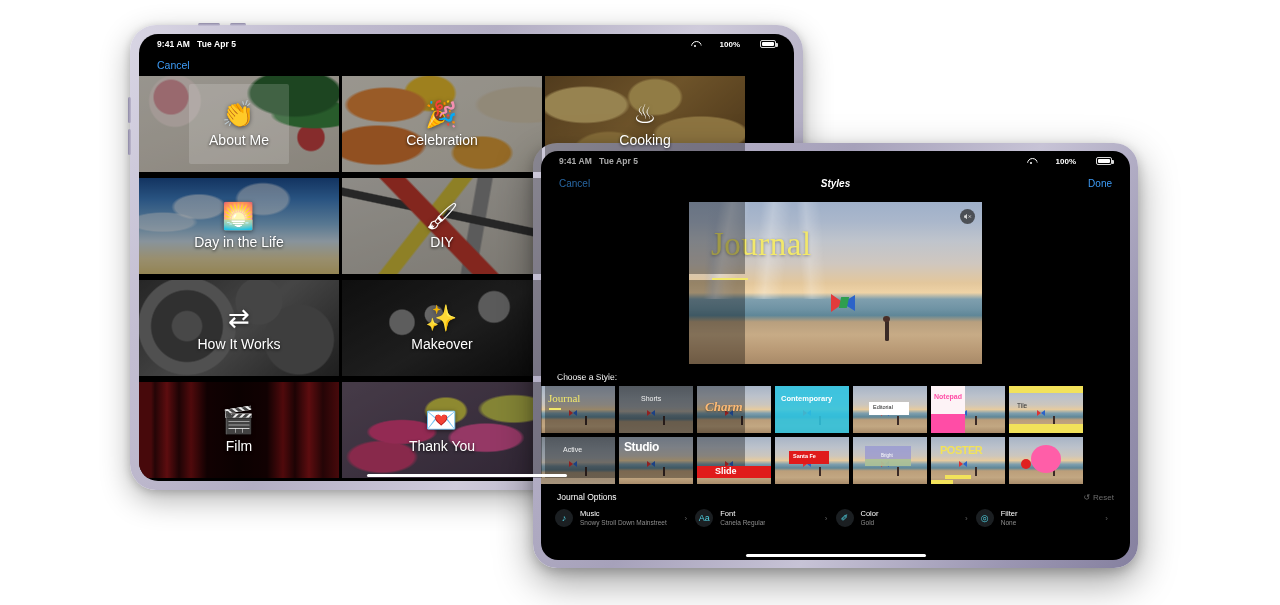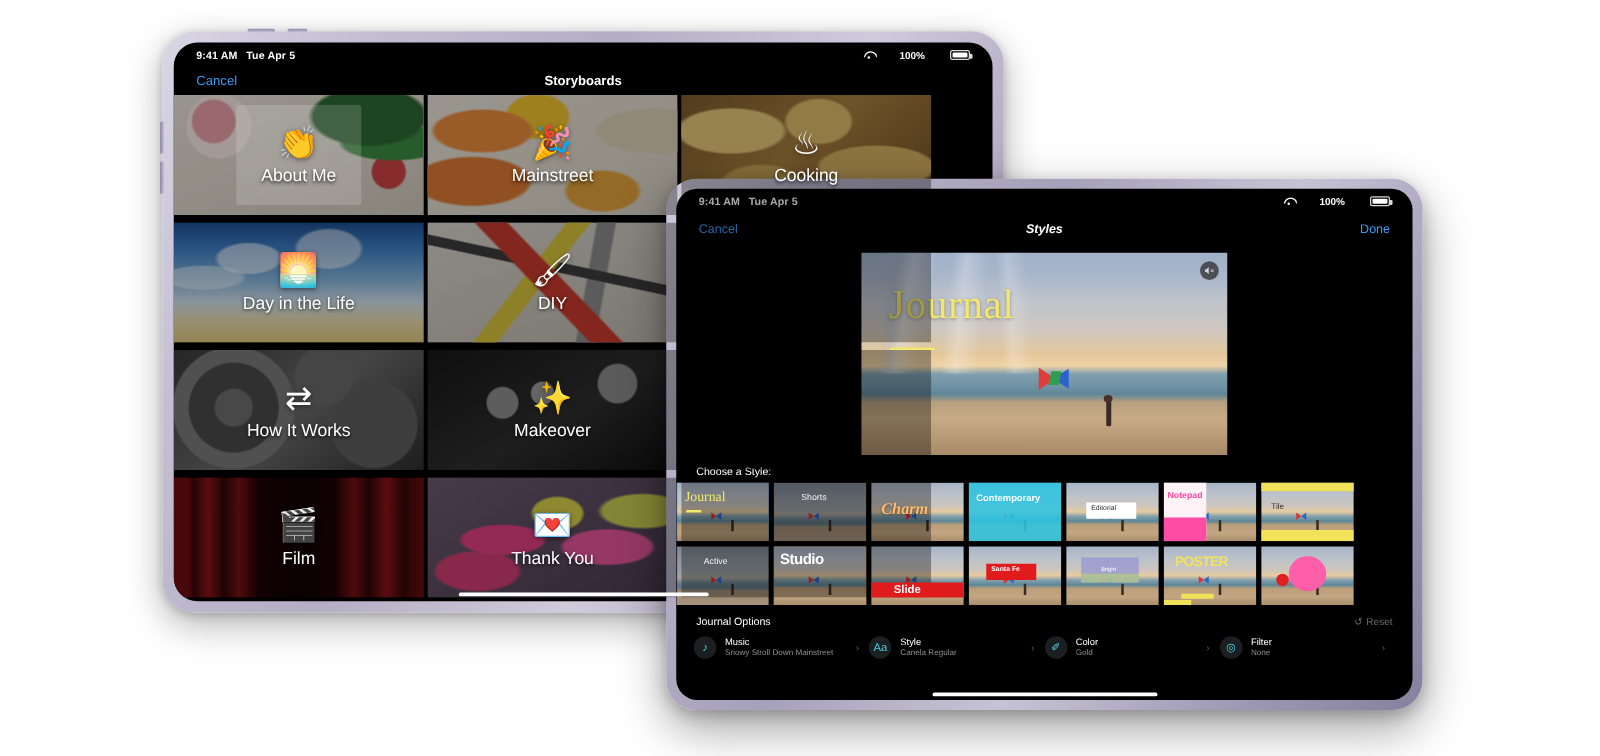--- a/index.html
+++ b/index.html
@@ -246,36 +246,35 @@
         </div>
         <div class="sb-right">
           <span class="wifi-ico"></span>
           <span>100%</span>
           <span class="batt"></span>
         </div>
       </div>
 
       <div class="navbar-back">
         <span class="cancel">Cancel</span>
-        <span class="title">Storyboards</span>
       </div>
 
       <div class="sb-grid" id="sb-grid">
           <div class="sb-tile">
             <div class="tile-bg bg-aboutme"></div>
             <div class="dimmer"></div>
             <div class="tile-plate"></div>
             <div class="glyph">👏</div>
             <div class="tlabel">About Me</div>
           </div>
           <div class="sb-tile">
             <div class="tile-bg bg-celebration"></div>
             <div class="dimmer"></div>
             <div class="glyph">🎉</div>
-            <div class="tlabel">Mainstreet</div>
+            <div class="tlabel">Celebration</div>
           </div>
           <div class="sb-tile">
             <div class="tile-bg bg-cooking"></div>
             <div class="dimmer"></div>
             <div class="glyph">♨</div>
             <div class="tlabel">Cooking</div>
           </div>
           <div class="sb-tile">
             <div class="tile-bg bg-dayinlife"></div>
             <div class="dimmer"></div>
@@ -489,21 +488,21 @@
             <div class="opt-ico">♪</div>
             <div class="opt-txt">
               <div class="ot-title">Music</div>
               <div class="ot-sub">Snowy Stroll Down Mainstreet</div>
             </div>
             <div class="chev" style="margin-left:auto">›</div>
           </div>
           <div class="opt-item">
             <div class="opt-ico">Aa</div>
             <div class="opt-txt">
-              <div class="ot-title">Style</div>
+              <div class="ot-title">Font</div>
               <div class="ot-sub">Canela Regular</div>
             </div>
             <div class="chev" style="margin-left:auto">›</div>
           </div>
           <div class="opt-item">
             <div class="opt-ico">✐</div>
             <div class="opt-txt">
               <div class="ot-title">Color</div>
               <div class="ot-sub">Gold</div>
             </div>

